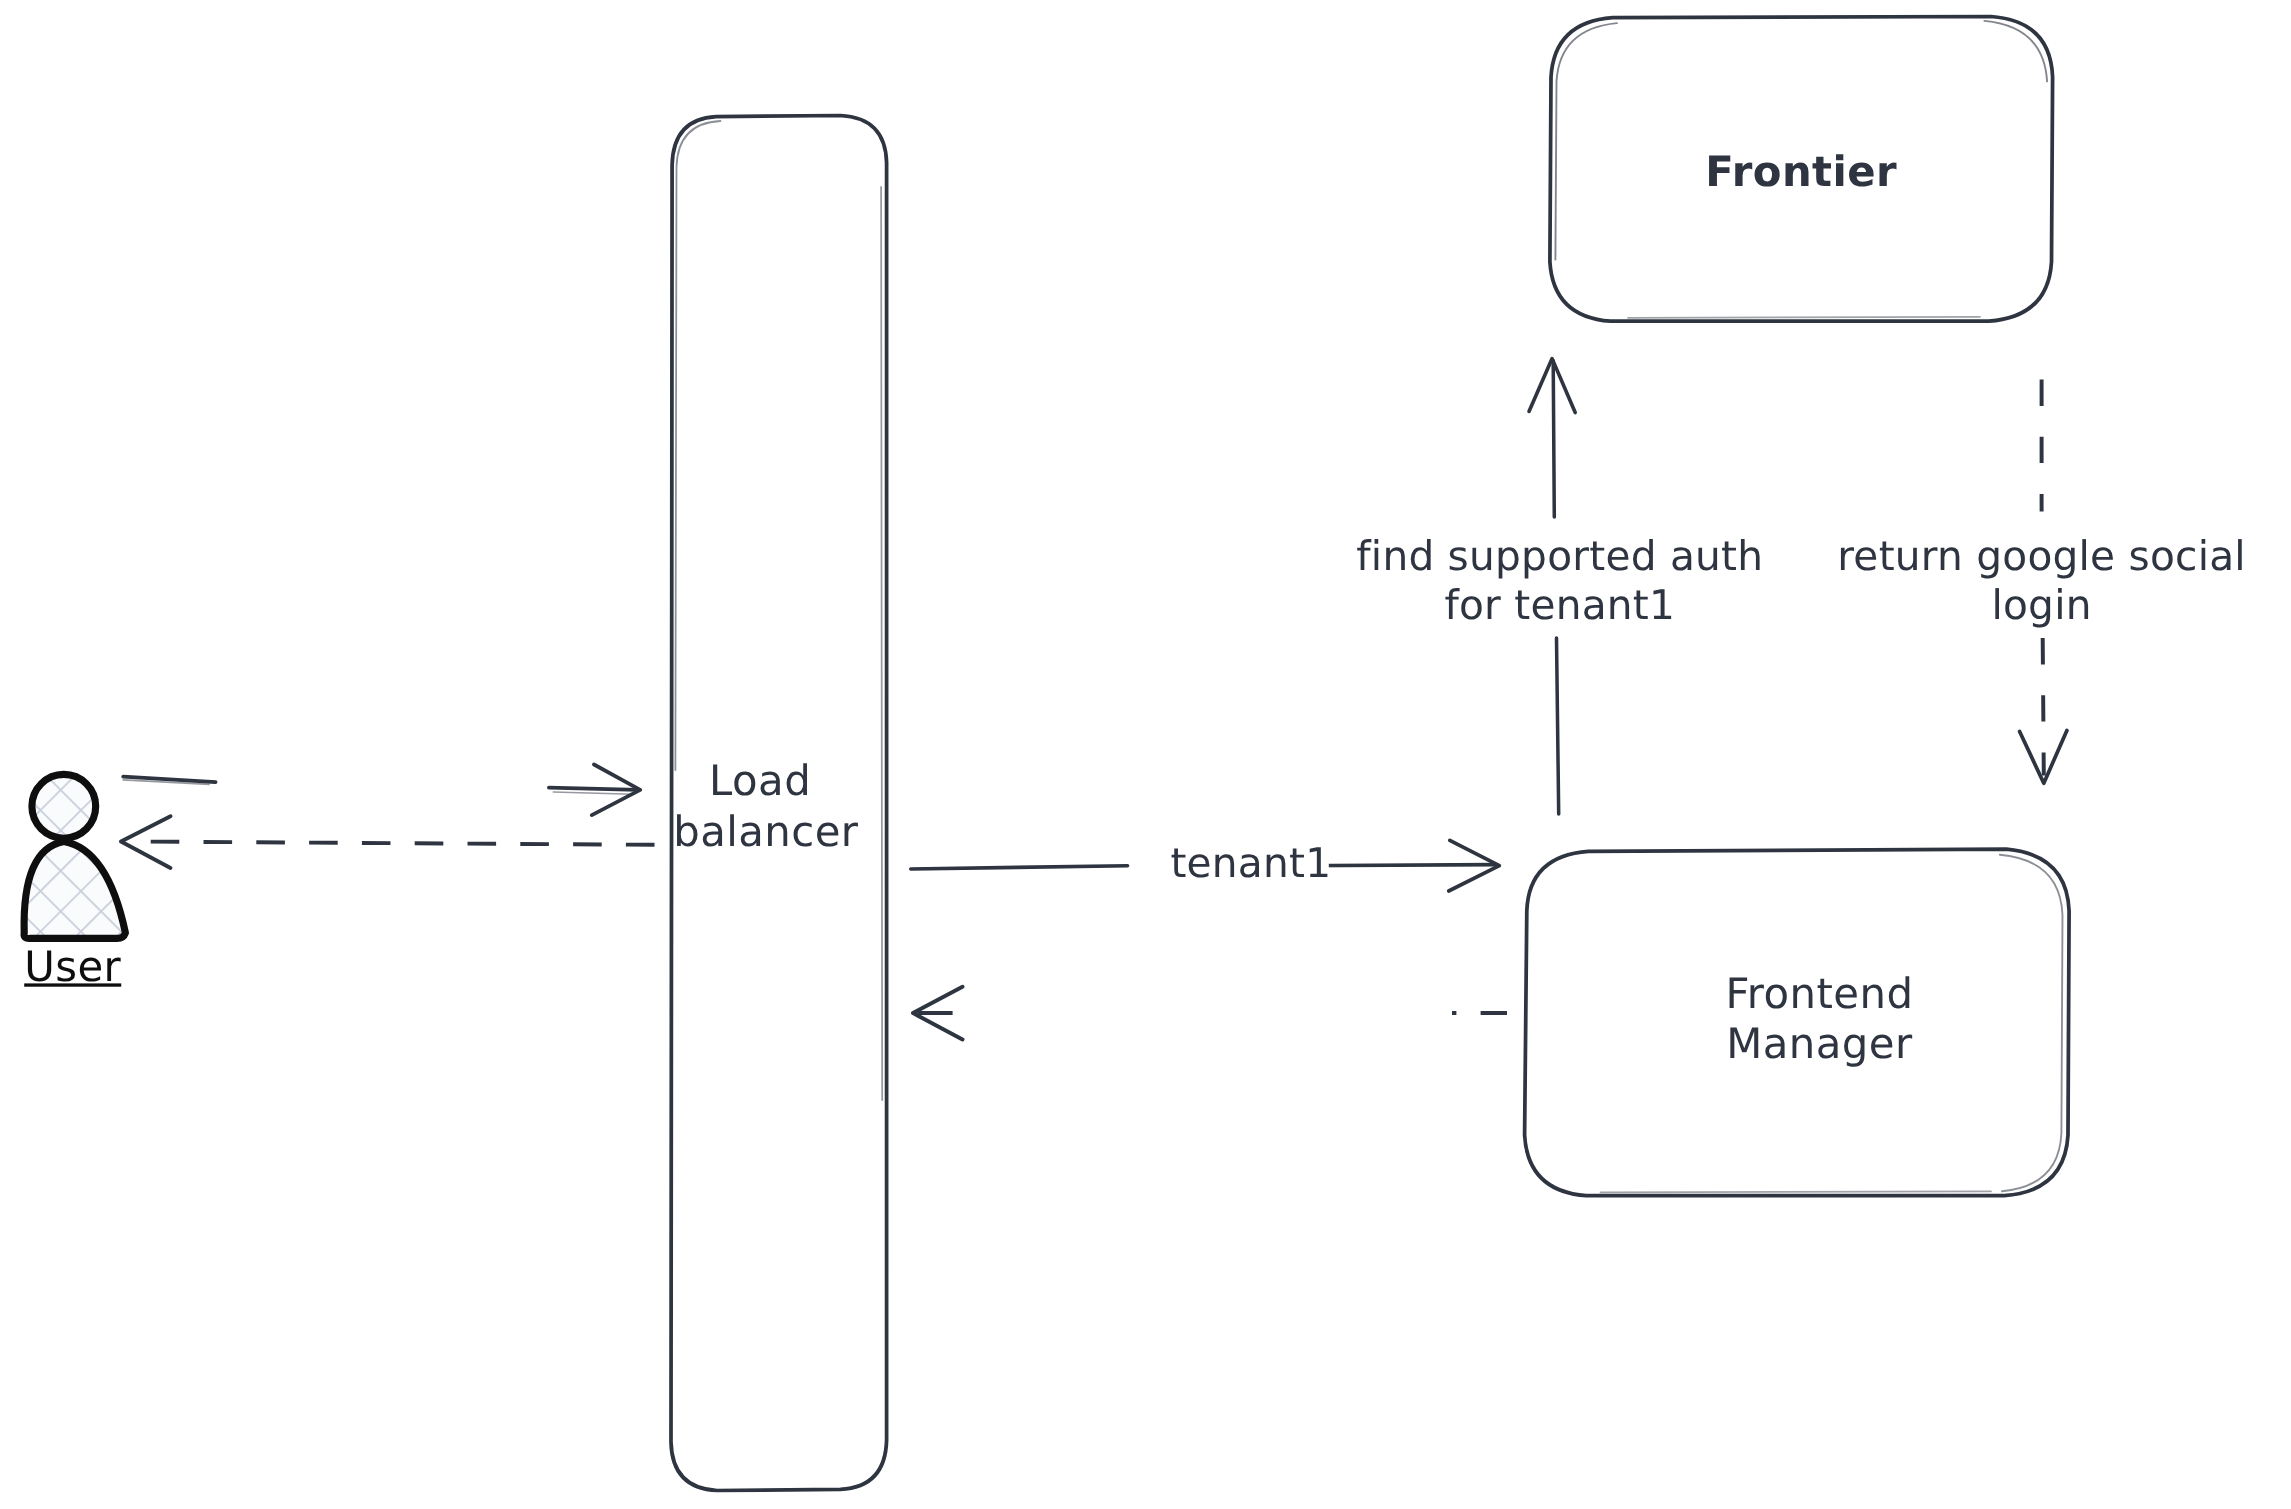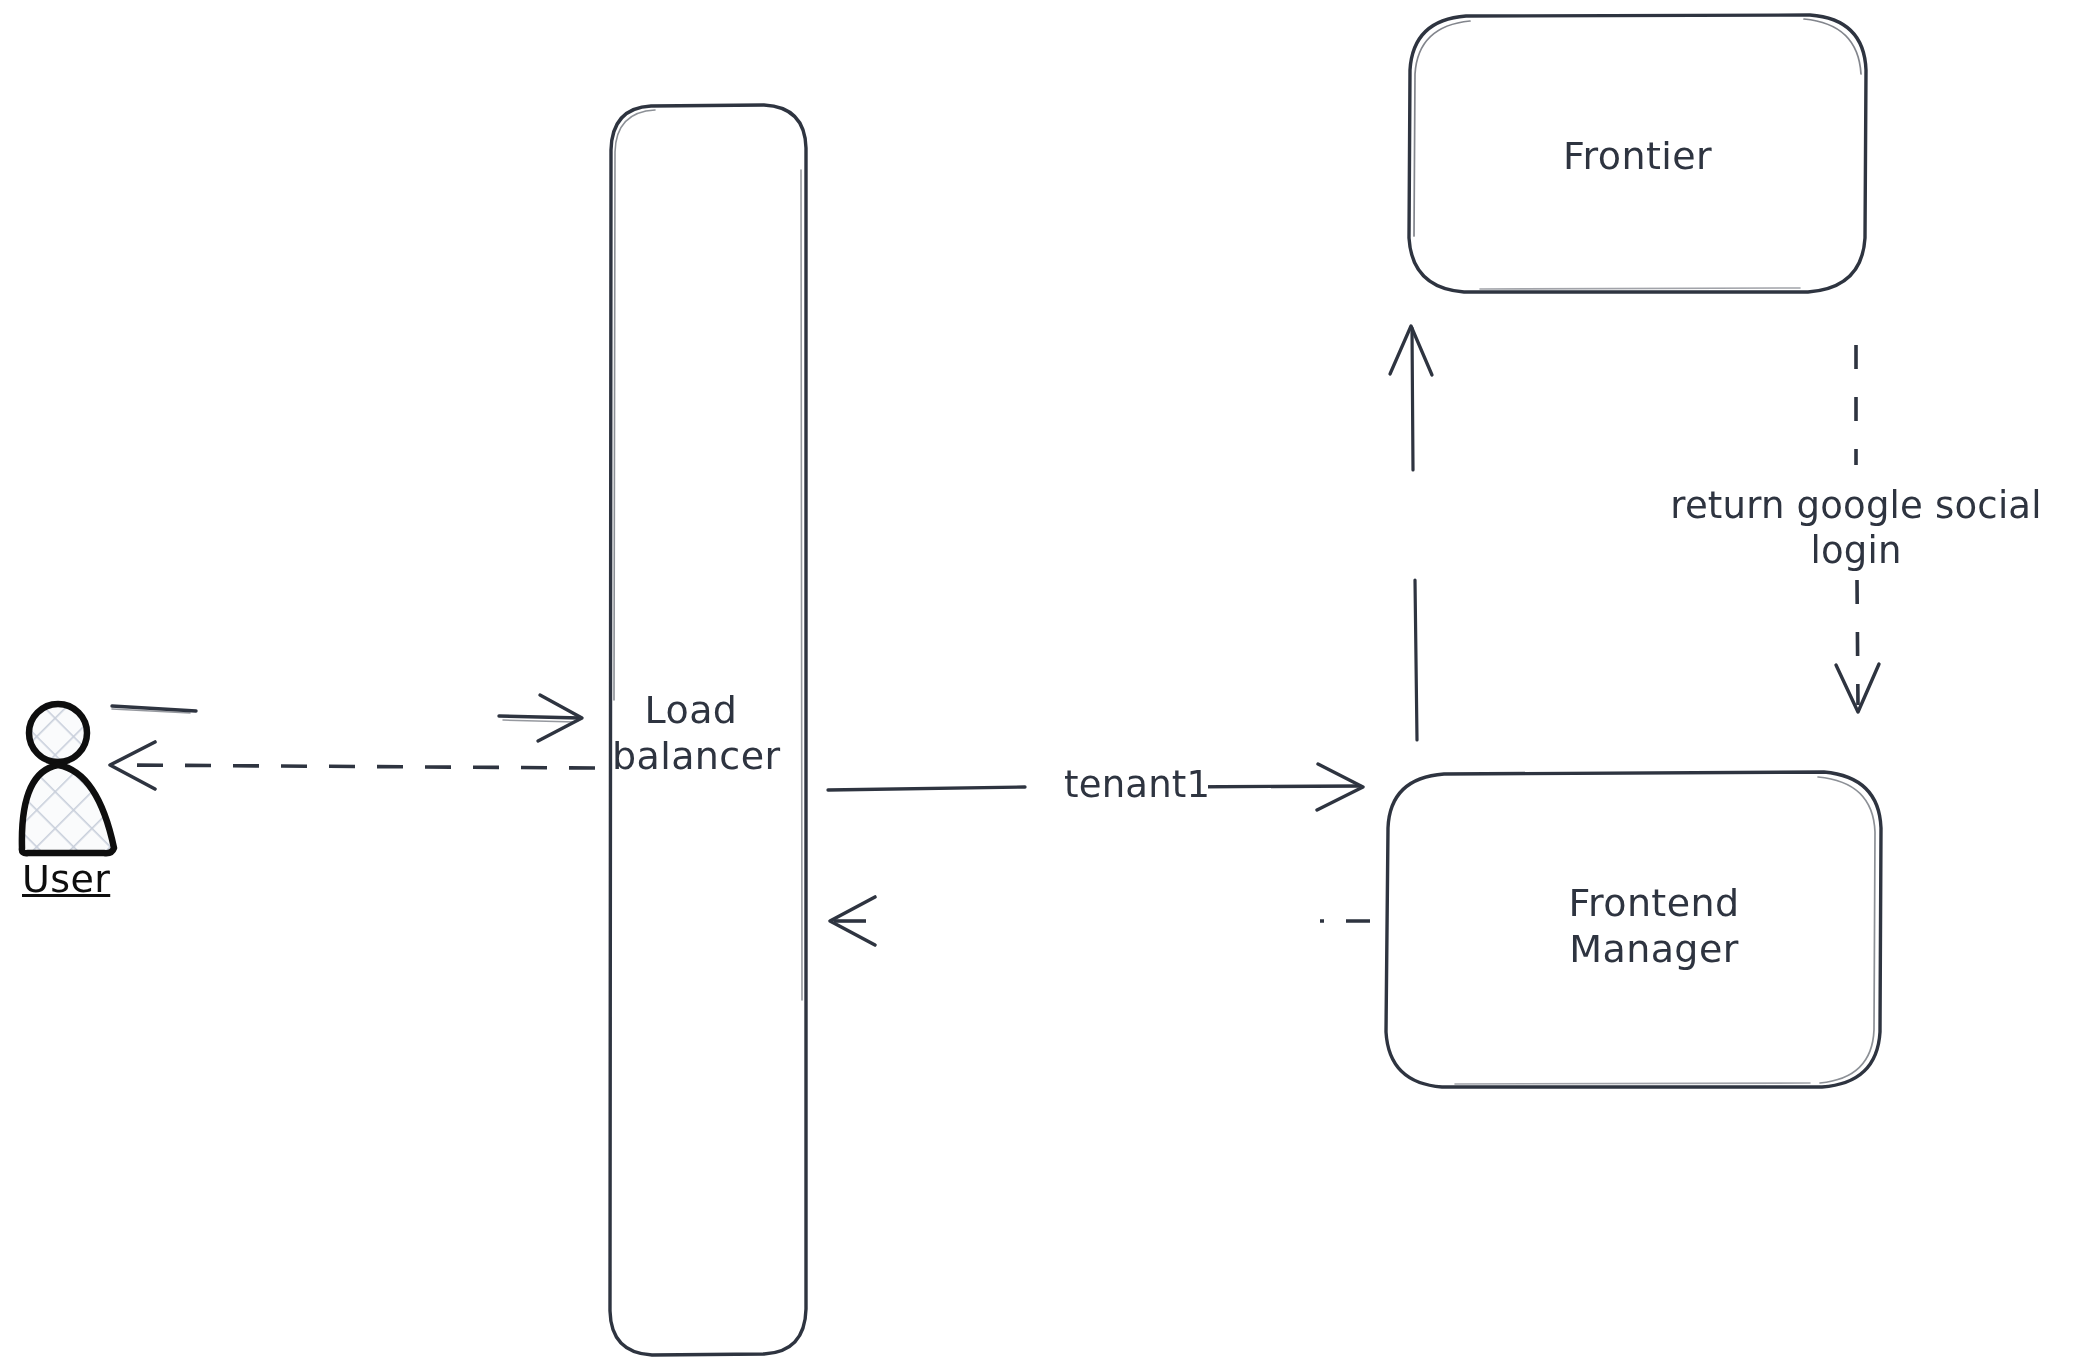--- a/index.html
+++ b/index.html
@@ -131,28 +131,30 @@
     <g>
       <path d="M 1856,345 L 1856,465" fill="none" stroke="#2e3440" stroke-width="3.6" stroke-dasharray="24 28" stroke-linecap="butt"></path>
       <path d="M 1857,580 L 1858,705" fill="none" stroke="#2e3440" stroke-width="3.6" stroke-dasharray="24 28" stroke-linecap="butt"></path>
       <path d="M 1836,665 L 1858,712 L 1879,664" fill="none" stroke="#2e3440" stroke-width="3.4" stroke-linecap="round" stroke-linejoin="round"></path>
     </g>
   </svg>
 
   <div class="node-label" style="left:612px; top:687px; width:158px;">Load
 balancer</div>
 
-  <div class="node-label" style="left:1410px; top:133px; width:455px;">Frontier</div>
+  <div class="node-label" style="left:1410px; top:133px; width:455px;font-weight:bold;">Frontier</div>
 
   <div class="node-label" style="left:1388px; top:880px; width:492px;margin-left:20px;">Frontend
 Manager</div>
 
   <div class="actor-label" style="left:22px; top:857px;">User</div>
 
 
   <div class="edge-label lbl-bg" style="left:1028px; top:762px; width:144px;margin-left:36px;">tenant1</div>
 
 
+  <div class="edge-label lbl-bg" style="left:1216px; top:483px; width:404px;">find supported auth
+for tenant1</div>
 
   <div class="edge-label lbl-bg" style="left:1654px; top:483px; width:404px;">return google social
 login</div>
 
 </div>
 
 </body></html>

